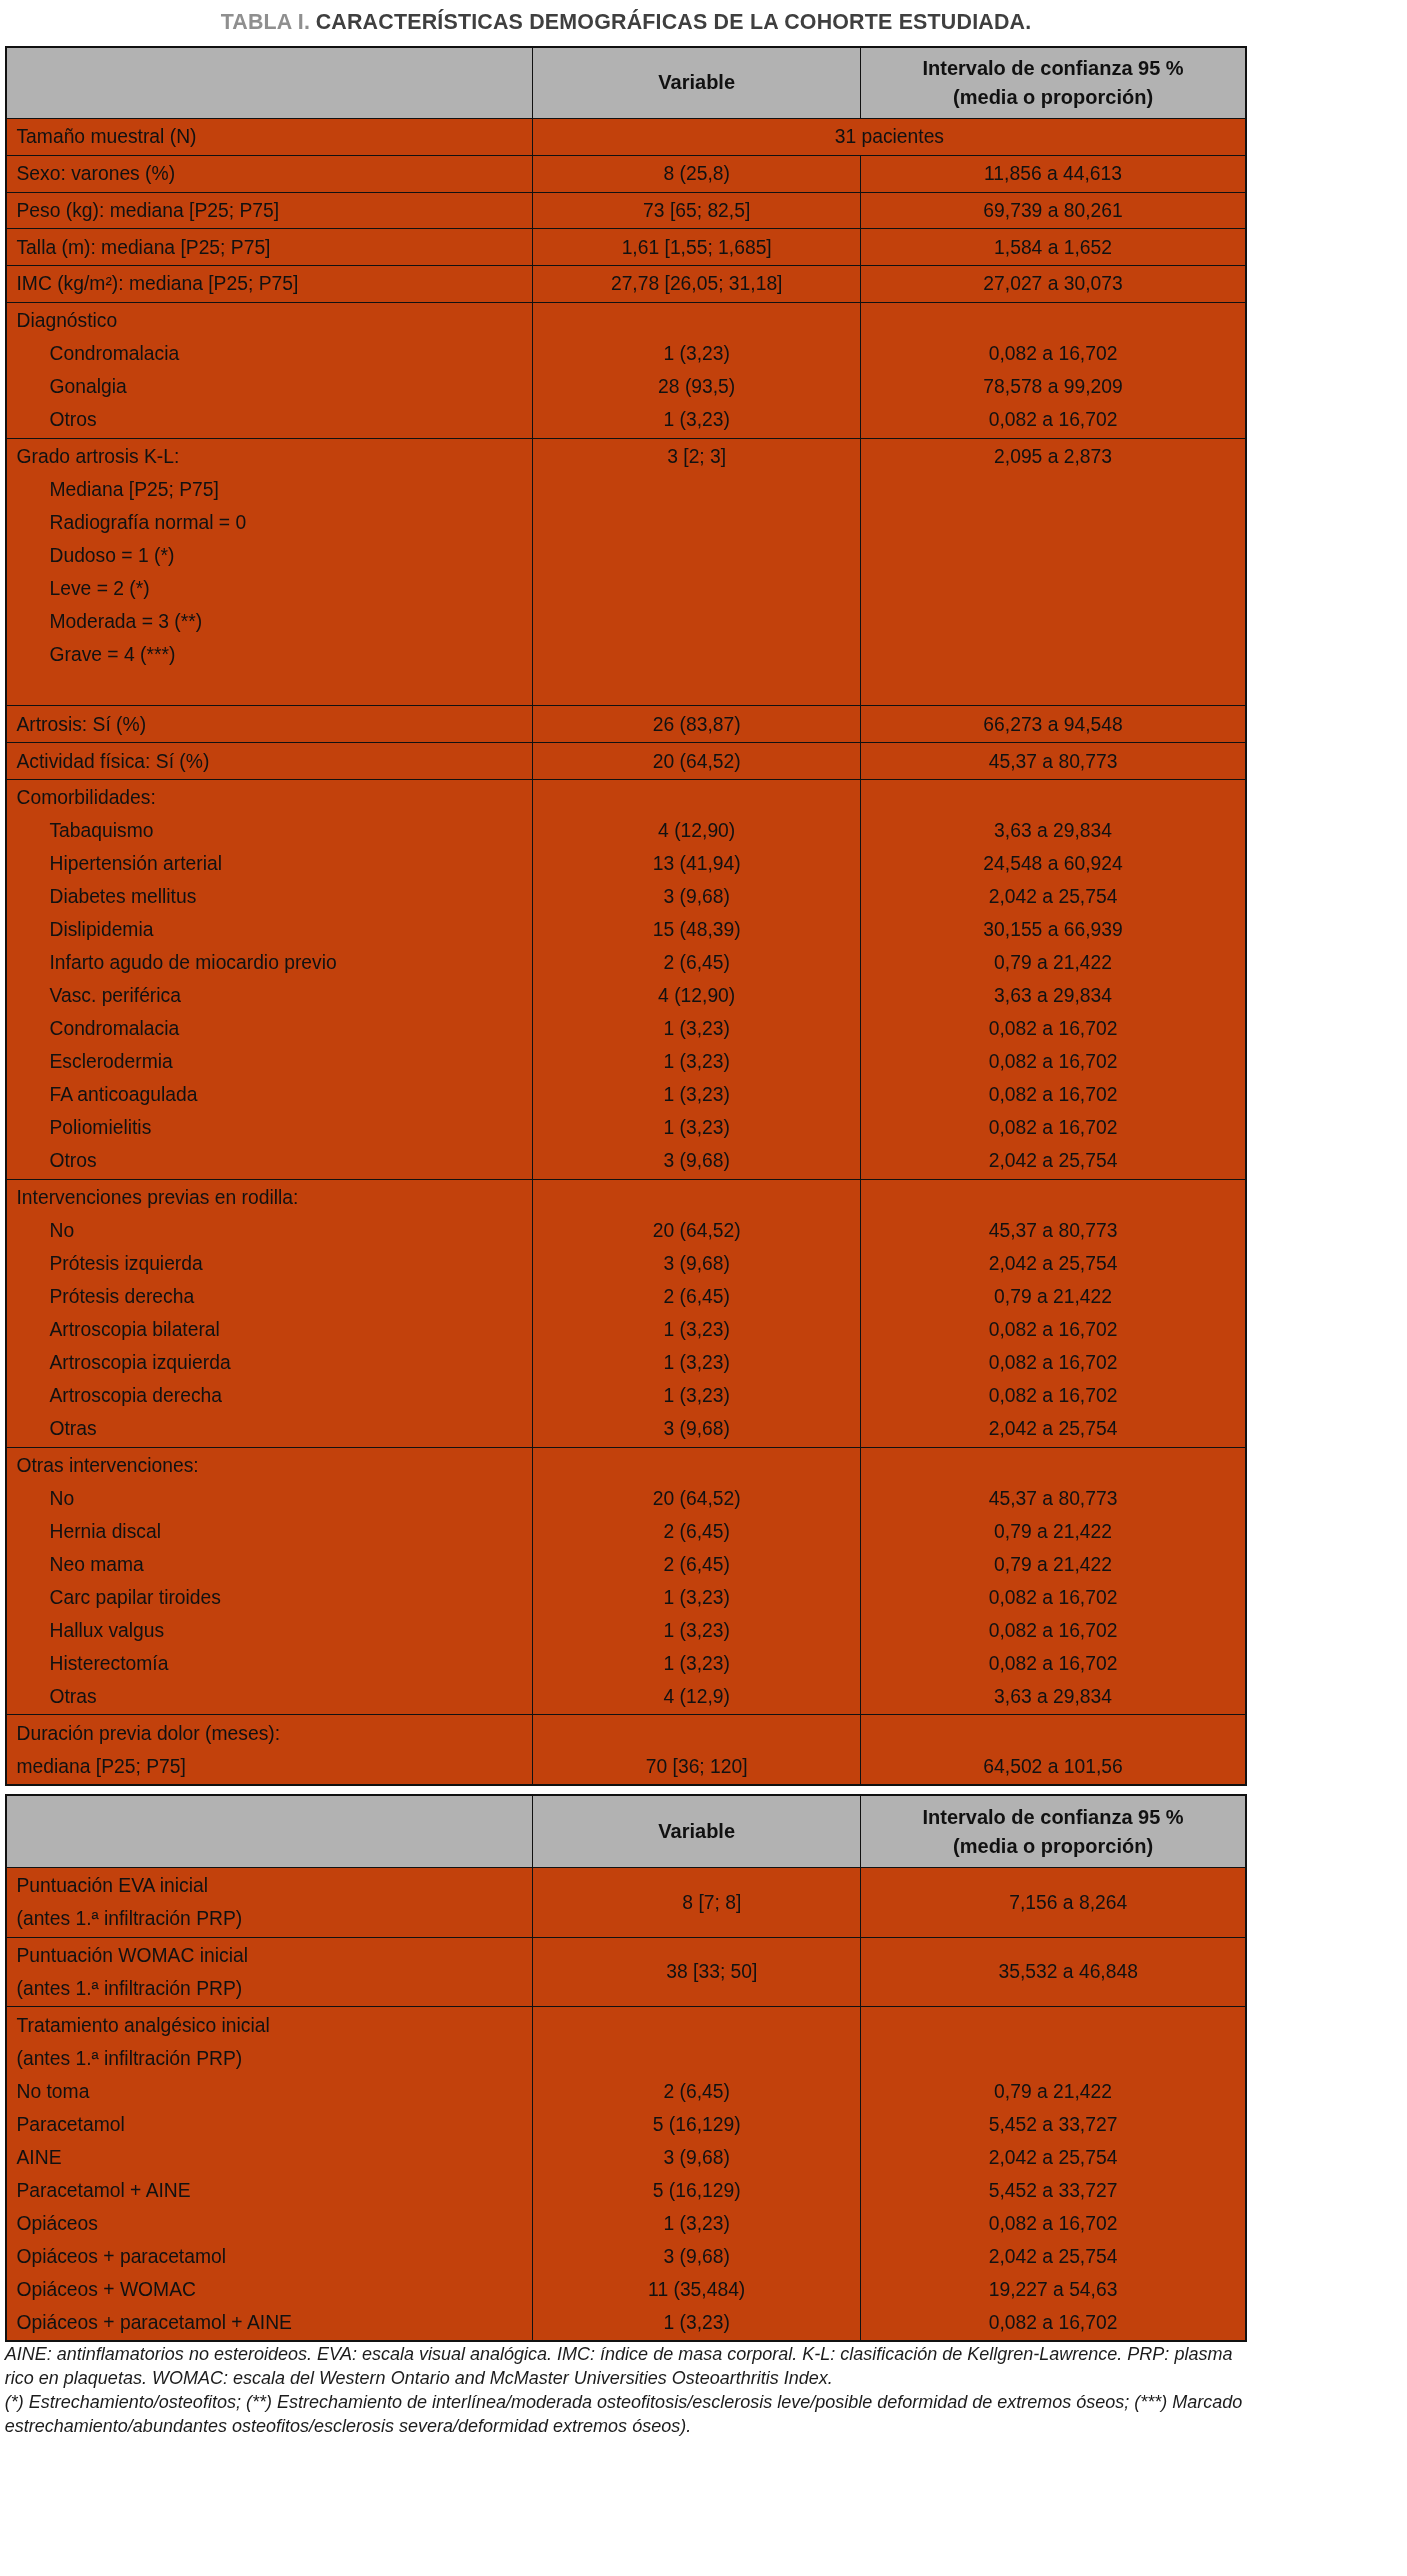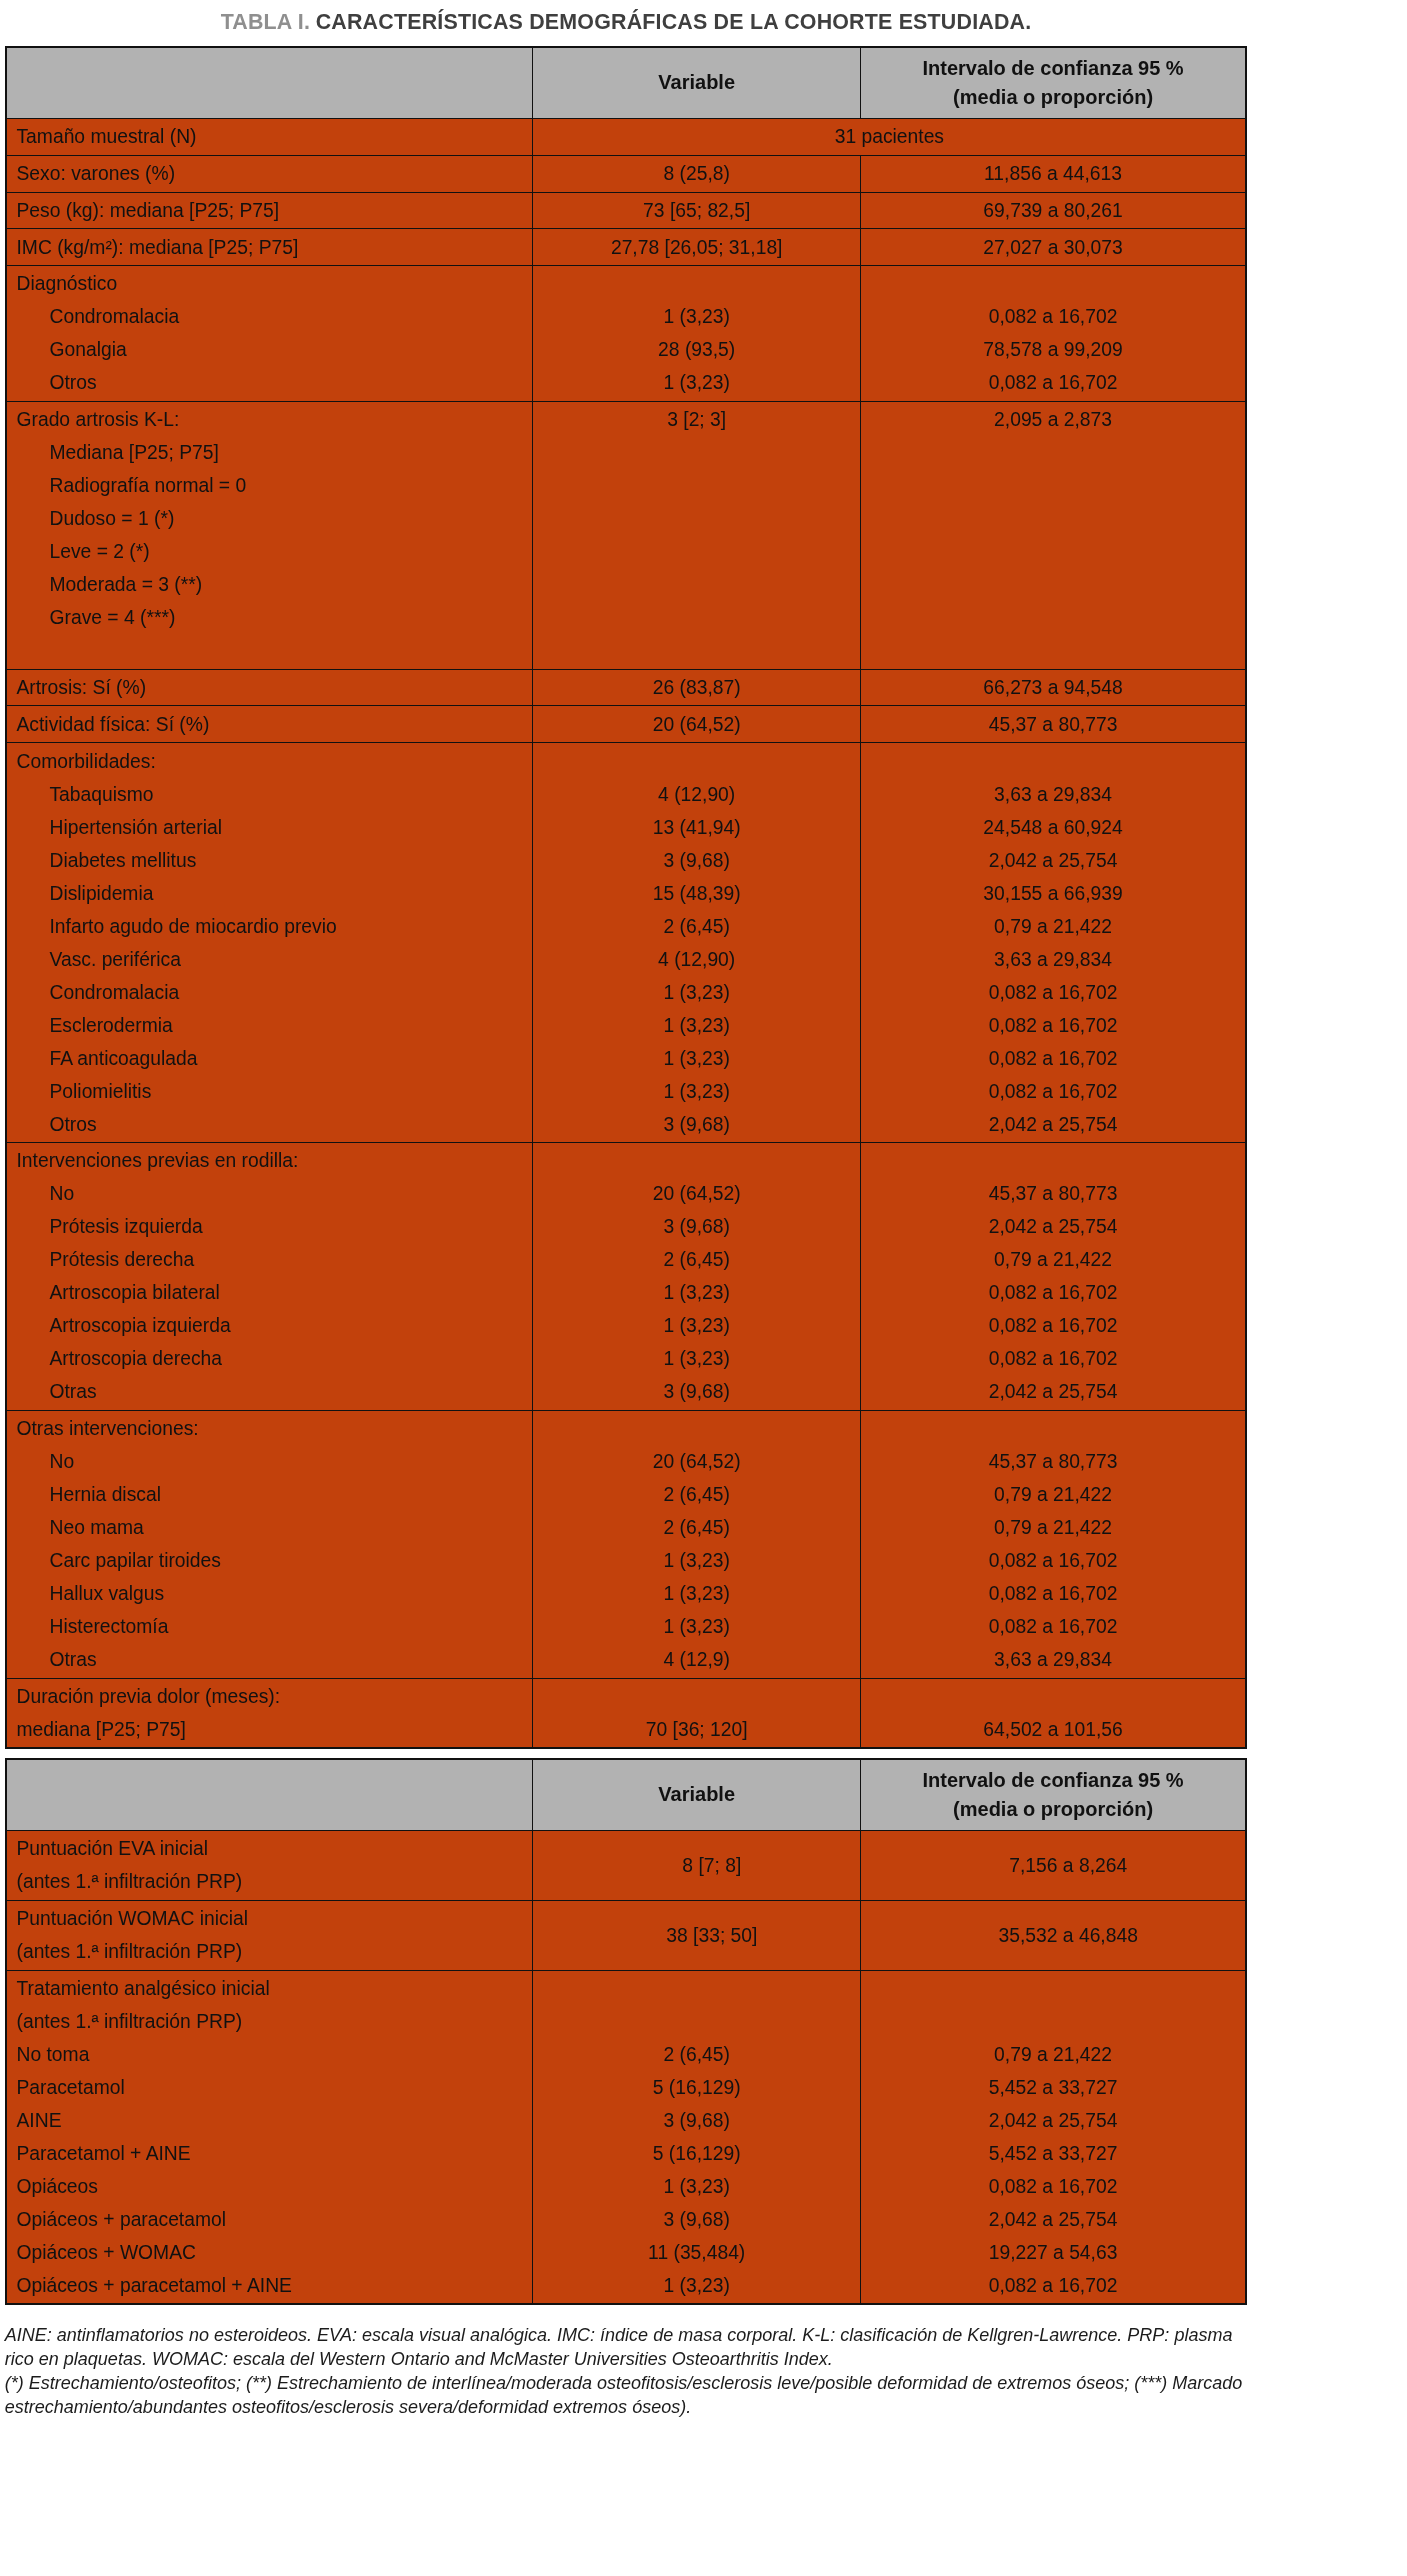--- a/index.html
+++ b/index.html
@@ -56,21 +56,21 @@
   .span-cell{text-align:center;}
   .indent{padding-left:33px;}
   .valign-top{vertical-align:top;}
   .valign-middle{vertical-align:middle;padding-left:40px;}
   .valign-bottom{vertical-align:bottom;}
   .line{min-height:33px;}
 
   .table-gap{height:8.3px;}
 
   .footnotes{
-    margin-top:18px;
+    margin-top:0;
     font-size:18px;
     font-style:italic;
     line-height:24px;
     color:#1c1c1c;
     text-align:left;
   }
   .footnotes p{margin:0;}
 </style>
 </head>
 <body>
@@ -106,20 +106,25 @@
           <td class="cell label-cell">Sexo: varones (%)</td>
           <td class="cell value-cell">8 (25,8)</td>
           <td class="cell value-cell">11,856 a 44,613</td>
         </tr>
         <tr>
           <td class="cell label-cell">Peso (kg): mediana [P25; P75]</td>
           <td class="cell value-cell">73 [65; 82,5]</td>
           <td class="cell value-cell">69,739 a 80,261</td>
         </tr>
         <tr>
+          <td class="cell label-cell">Talla (m): mediana [P25; P75]</td>
+          <td class="cell value-cell">1,61 [1,55; 1,685]</td>
+          <td class="cell value-cell">1,584 a 1,652</td>
+        </tr>
+        <tr>
           <td class="cell label-cell">IMC (kg/m²): mediana [P25; P75]</td>
           <td class="cell value-cell">27,78 [26,05; 31,18]</td>
           <td class="cell value-cell">27,027 a 30,073</td>
         </tr>
         <tr>
           <td class="cell label-cell valign-top">
             <div class="line">Diagnóstico</div>
             <div class="line indent">Condromalacia</div>
             <div class="line indent">Gonalgia</div>
             <div class="line indent">Otros</div>

